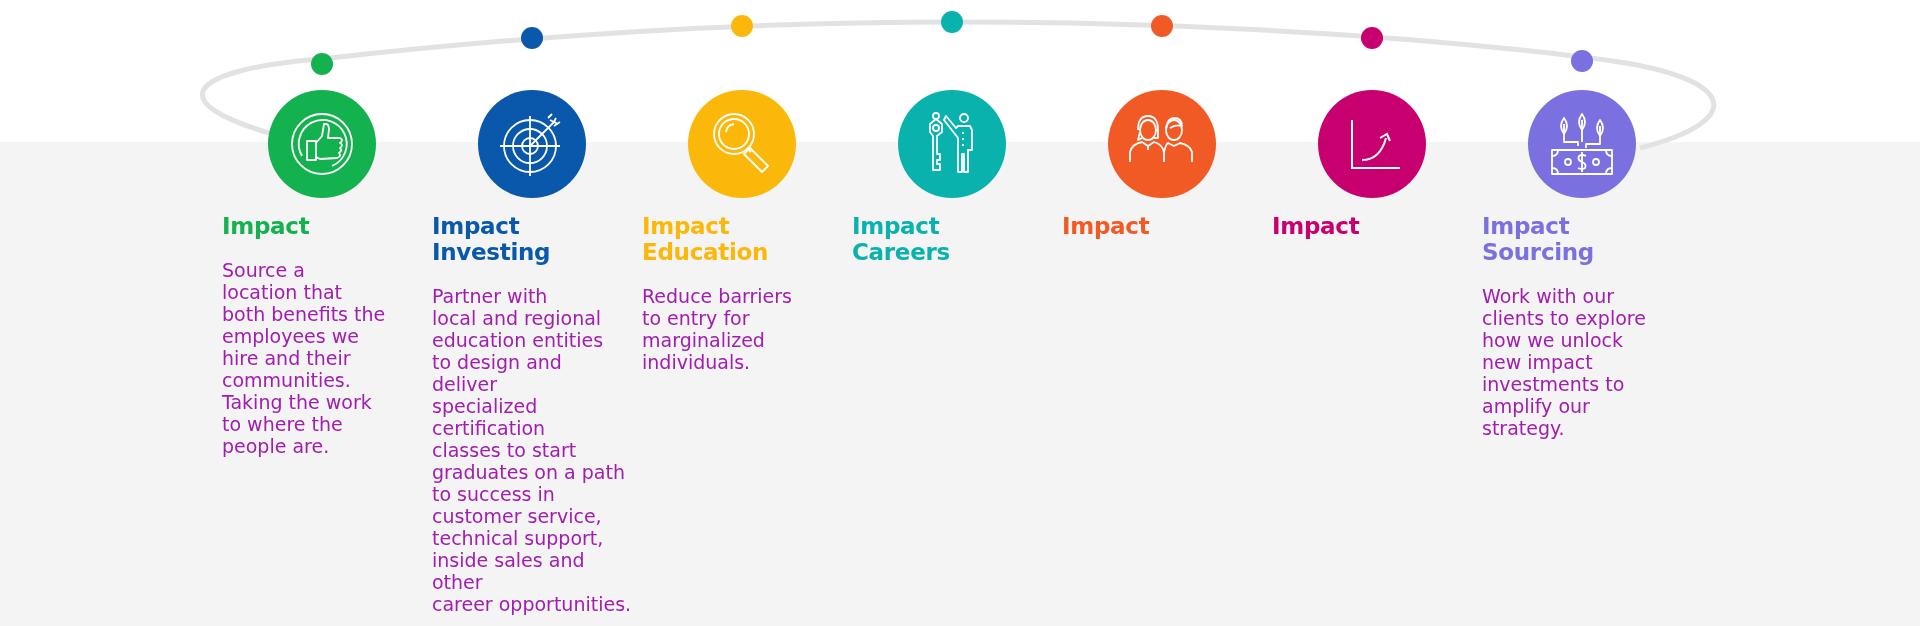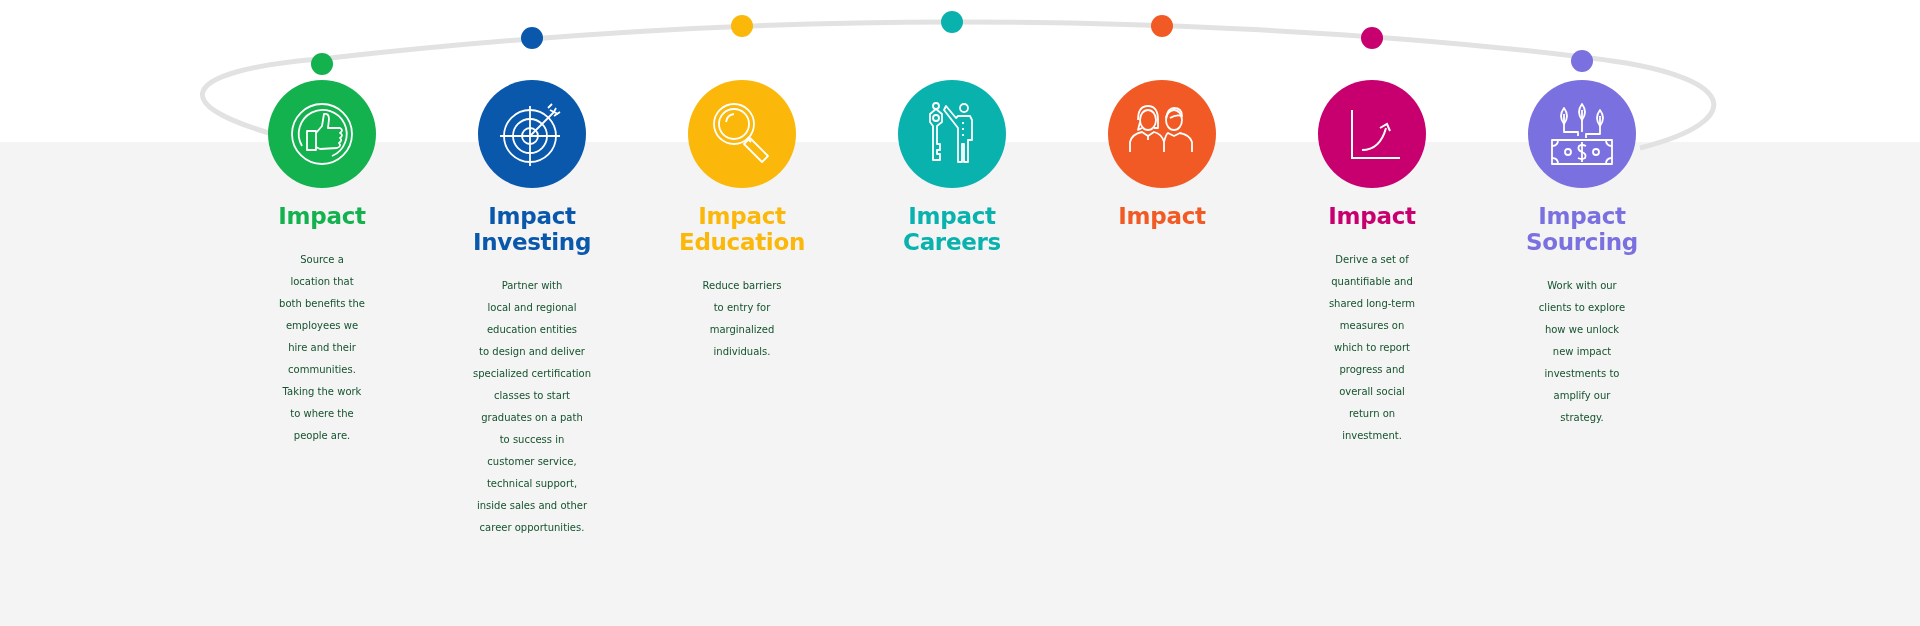--- a/index.html
+++ b/index.html
@@ -1,24 +1,24 @@
 <!DOCTYPE html>
 <html><head>
 <meta charset="utf-8">
 <style>
   html, body { margin:0; padding:0; }
   body { width:1920px; height:626px; position:relative; overflow:hidden; background:#ffffff; font-family:"DejaVu Sans", sans-serif; }
   .gray-band { position:absolute; left:0; top:142px; width:1920px; height:484px; background:#f4f4f4; }
   .orbit { position:absolute; left:0; top:0; width:1920px; height:200px; }
   .dot { position:absolute; width:22px; height:22px; border-radius:50%; }
-  .col { position:absolute; top:80px; width:200px; margin-left:-100px; text-align:center; }
+  .col { position:absolute; top:90px; width:200px; margin-left:-100px; text-align:left; }
   .circle { width:108px; height:108px; border-radius:50%; margin:0 auto; display:flex; align-items:center; justify-content:center; position:relative; z-index:2; }
   .circle svg { width:68px; height:68px; }
   .title { margin-top:15px; font-family:"DejaVu Sans", sans-serif; font-weight:bold; font-size:23px; line-height:26px; letter-spacing:-0.3px; }
-  .desc { margin-top:20px; font-family:"DejaVu Sans", sans-serif; font-size:10px; line-height:22px; color:#14532d; white-space:pre-line; }
+  .desc { margin-top:20px; font-family:"DejaVu Sans", sans-serif; font-size:19px; line-height:22px; color:#a21caf; white-space:pre-line; }
 </style>
 </head>
 <body>
 
 <div class="gray-band"></div>
 
 <svg class="orbit" viewBox="0 0 1920 200">
   <path d="M 330 148 C 150 110, 170 70, 330 58 C 600 28, 800 22, 952 22 C 1100 22, 1350 28, 1590 58 C 1740 75, 1750 120, 1640 148" fill="none" stroke="#e2e2e2" stroke-width="5"></path>
 </svg>
 
@@ -145,29 +145,20 @@
   <div class="circle" style="background:#c8006f">
     <svg viewBox="0 0 68 68" fill="none" stroke="#fff" stroke-width="2">
       <path d="M 14 10 L 14 58 L 62 58"></path>
       <path d="M 24 50 Q 42 50 48 28"></path>
       <path d="M 42 28 L 49 24 L 52 31"></path>
     </svg>
   </div>
   <div class="title" style="color:#c8006f">
     <div>Impact</div>
   </div>
-  <div class="desc">Derive a set of
-quantifiable and
-shared long-term
-measures on
-which to report
-progress and
-overall social
-return on
-investment.</div>
 </div>
 
 <div class="col" style="left:1582px">
   <div class="circle" style="background:#7b70e0">
     <svg viewBox="0 0 68 68" fill="none" stroke="#fff" stroke-width="1.8" stroke-linejoin="round">
       <path d="M 16 8 Q 10 16 16 24 Q 22 16 16 8 Z"></path>
       <line x1="16" y1="14" x2="16" y2="28"></line>
       <path d="M 34 4 Q 28 12 34 20 Q 40 12 34 4 Z"></path>
       <line x1="34" y1="10" x2="34" y2="32"></line>
       <path d="M 52 10 Q 46 18 52 26 Q 58 18 52 10 Z"></path>

